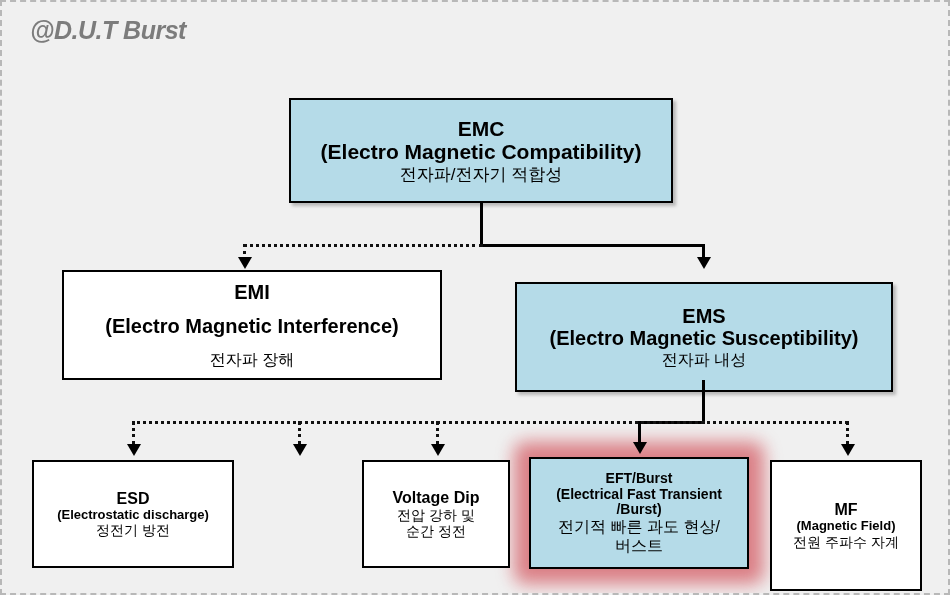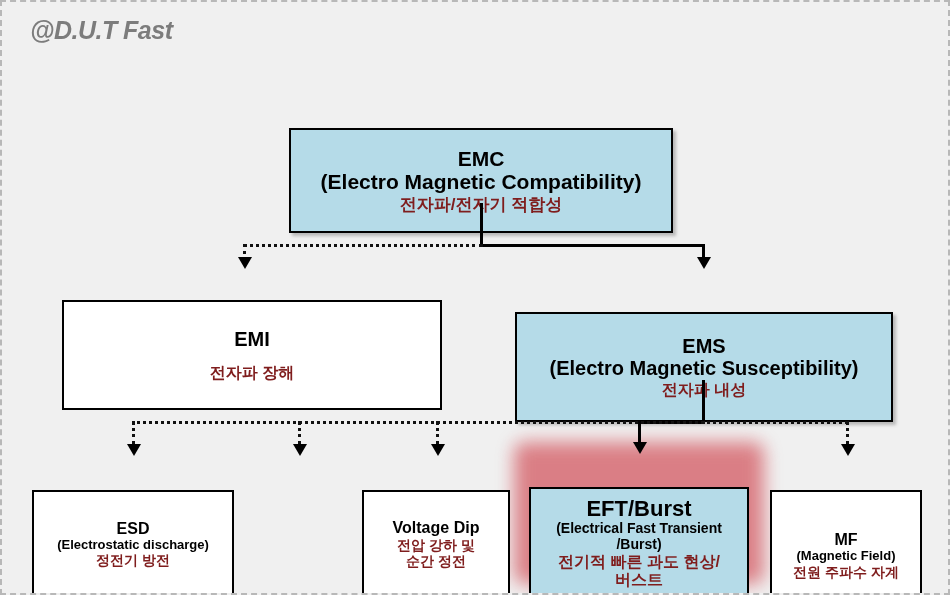--- a/index.html
+++ b/index.html
@@ -38,40 +38,39 @@
     box-sizing: border-box;
     border: 2px solid #000000;
     background: #ffffff;
     display: flex;
     flex-direction: column;
     align-items: center;
     justify-content: center;
     text-align: center;
     padding: 2px 4px;
     z-index: 3;
-    margin-top: 30px;
   }
   .node.blue {
     background: #b5dbe8;
     box-shadow: 3px 3px 3px rgba(80,80,80,0.35);
   }
   .node .ln-en-main {
     color: #000000;
     font-weight: bold;
     line-height: 1.12;
     white-space: nowrap;
   }
   .node .ln-en-sub {
     color: #000000;
     font-weight: bold;
     line-height: 1.12;
   }
   .node .ln-ko {
-    color: #7f1d1d;
-    font-weight: bold;
+    color: #000000;
+    font-weight: normal;
     line-height: 1.15;
   }
 
   
   #node-emc {
     left: 287px; top: 96px;
     width: 384px; height: 105px;
   }
   #node-emc .ln-en-main { font-size: 21px; }
   #node-emc .ln-en-sub  { font-size: 21px; }
@@ -95,21 +94,21 @@
   #node-surge { left: 252px; top: 458px; width: 88px;  height: 108px; }
   #node-vdip  { left: 360px; top: 458px; width: 148px; height: 108px; }
   #node-eft   { left: 527px; top: 455px; width: 220px; height: 112px;
                 background: #b5dbe8; }
   #node-mf    { left: 768px; top: 458px; width: 152px; height: 131px; }
 
   .leaf .ln-en-main { font-size: 16px; }
   .leaf .ln-en-sub  { font-size: 13px; }
   .leaf .ln-ko      { font-size: 14px; }
 
-  #node-eft .ln-en-main { font-size: 22px; }
+  #node-eft .ln-en-main { font-size: 14px; }
   #node-eft .ln-en-sub  { font-size: 14px; }
   #node-eft .ln-ko      { font-size: 16px; }
 
   
   #eft-glow {
     position: absolute;
     left: 512px; top: 440px;
     width: 250px; height: 142px;
     border-radius: 10px;
     background: #d9757c;
@@ -145,21 +144,21 @@
     border-right: 7px solid transparent;
     border-top: 12px solid #000000;
     z-index: 5;
   }
 </style>
 </head>
 <body>
 
 <div id="canvas">
 
-  <div id="watermark">@D.U.T Fast</div>
+  <div id="watermark">@D.U.T Burst</div>
 
   <div class="conn v-solid" style="left:478px; top:201px; height:42px;"></div>
 
   <div class="conn h-solid" style="left:478px; top:242px; width:224px;"></div>
 
   <div class="conn v-solid" style="left:700px; top:242px; height:16px;"></div>
   <div class="arrow-down" style="left:695px; top:255px;"></div>
 
   <div class="conn h-dot" style="left:241px; top:242px; width:240px;"></div>
 
@@ -189,20 +188,21 @@
   <div class="arrow-down" style="left:839px; top:442px;"></div>
 
   <div class="node blue" id="node-emc">
     <div class="ln-en-main">EMC</div>
     <div class="ln-en-sub">(Electro Magnetic Compatibility)</div>
     <div class="ln-ko">전자파/전자기 적합성</div>
   </div>
 
   <div class="node" id="node-emi">
     <div class="ln-en-main">EMI</div>
+    <div class="ln-en-sub">(Electro Magnetic Interference)</div>
     <div class="ln-ko">전자파 장해</div>
   </div>
 
   <div class="node blue" id="node-ems">
     <div class="ln-en-main">EMS</div>
     <div class="ln-en-sub">(Electro Magnetic Susceptibility)</div>
     <div class="ln-ko">전자파 내성</div>
   </div>
 
   <div class="node leaf" id="node-esd">

